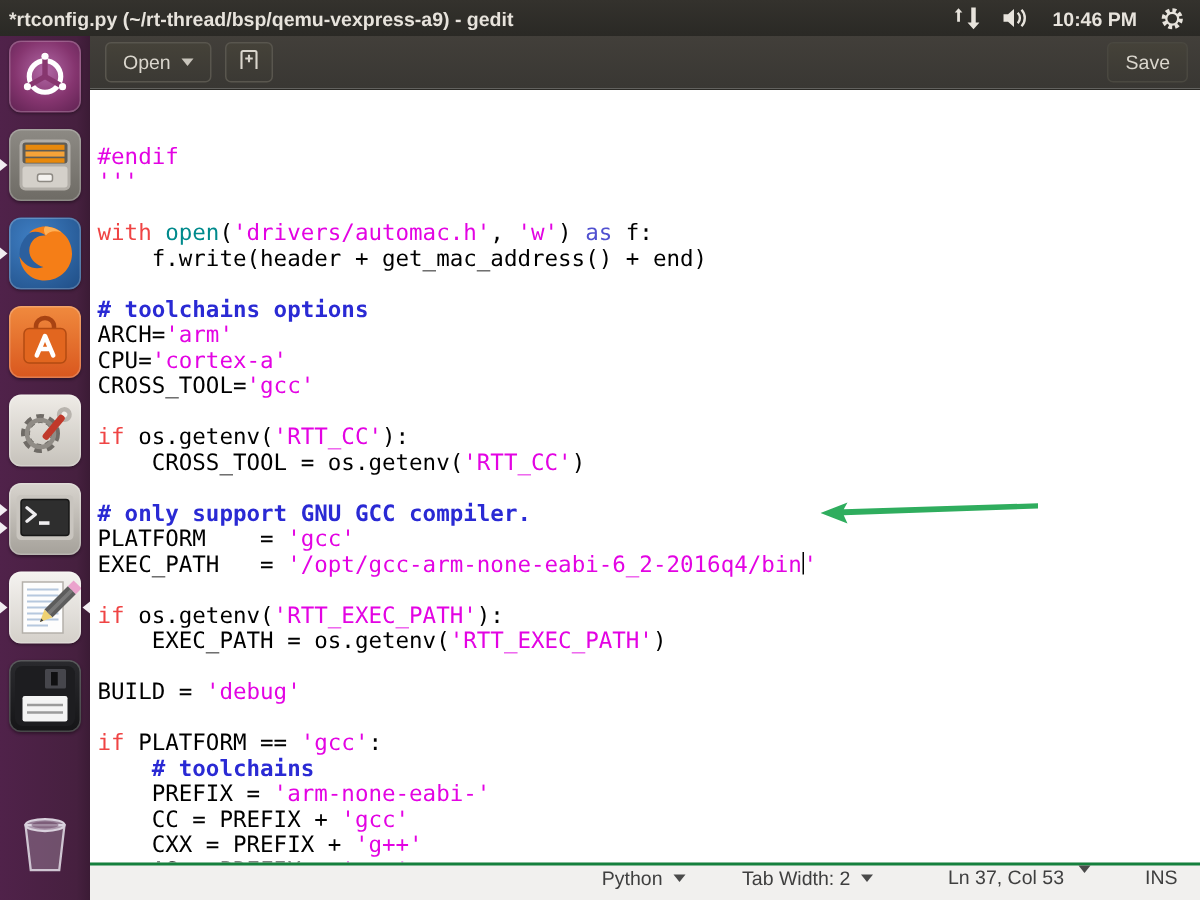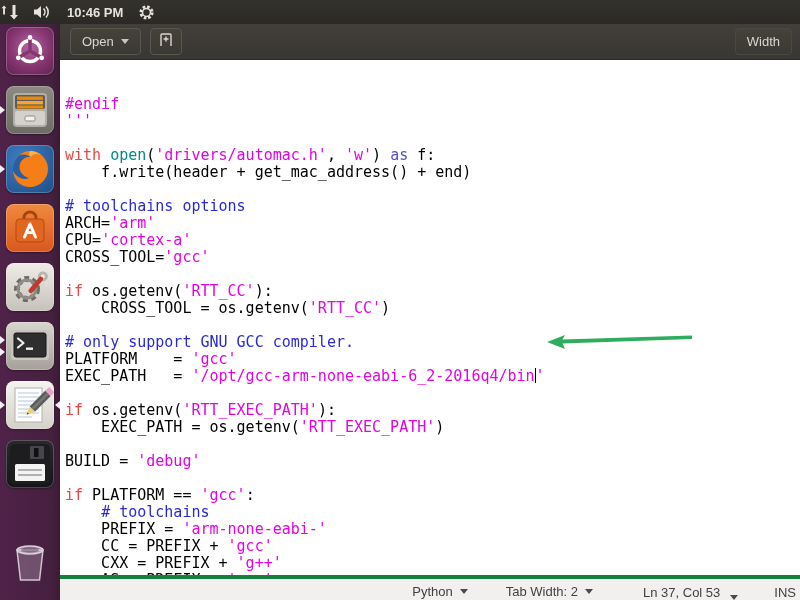--- a/index.html
+++ b/index.html
@@ -70,41 +70,42 @@
   #editor{
     position:absolute;left:60px;top:60px;width:788px;height:515px;
     background:#fff;font-family:"DejaVu Sans Mono",monospace;
     font-size:15px;line-height:17px;color:#000;
     padding:2px 0 0 5px;box-sizing:border-box;white-space:pre;overflow:hidden;
   }
   .ln{height:17px;white-space:pre;}
   .c-p{color:#000;}
   .c-kw{color:#ef4444;font-weight:normal;}
   .c-str{color:var(--c-str,#e303e3);}
-  .c-com{color:var(--c-com,#2a2ad4);font-weight:normal;}
+  .c-com{color:var(--c-com,#2a2ad4);font-weight:bold;}
   .c-fn{color:var(--c-fn,#008a8c);}
   .c-spec{color:var(--c-spec,#5050d0);font-weight:normal;}
   .text-caret{display:inline-block;width:0;border-left:1.5px solid #000;height:15px;vertical-align:-2px;}
   #annot-arrow{position:absolute;left:487px;top:272px;}
   
   #statusbar{
     position:absolute;left:60px;top:575px;width:740px;height:25px;
-    background:#f1f0ee;border-top:4px solid #15803d;box-sizing:border-box;
-    display:flex;align-items:flex-end;font-size:13px;color:#3f3f3f;
+    background:#f1f0ee;border-top:2px solid #15803d;box-sizing:border-box;
+    display:flex;align-items:flex-start;font-size:13px;color:#3f3f3f;
   }
   .sb-spacer{flex:1;}
   .sb-item{display:inline-flex;align-items:center;gap:7px;background:none;border:none;
     font-size:13px;color:#3f3f3f;font-family:"Liberation Sans",sans-serif;}
   .sb-caret{width:0;height:0;border-left:4px solid transparent;border-right:4px solid transparent;
     border-top:5px solid #4a4a4a;display:inline-block;}
 </style>
 </head>
 <body>
 
 <div id="panel">
+  <span class="panel-title">*rtconfig.py (~/rt-thread/bsp/qemu-vexpress-a9) - gedit</span>
   <span class="panel-right">
     <span>
       <svg width="18" height="16" viewBox="0 0 18 16">
         <g fill="#e7e3dc">
           <path d="M5 15 V5 H2.4 L6.5 0.5 L10.6 5 H8 V15 Z" transform="scale(0.62) translate(0,2)"></path>
           <path d="M10.5 1 V11 H8 L12 15.5 L16 11 H13.5 V1 Z" transform="translate(2,0)"></path>
         </g>
       </svg>
     </span>
     <span>
@@ -131,21 +132,21 @@
   </button>
   <button class="tb-btn" id="newdoc-btn">
     <span>
       <svg width="16" height="16" viewBox="0 0 16 16">
         <path d="M3 14 V3 a1 1 0 0 1 1-1 h8 a1 1 0 0 1 1 1 V14" fill="none" stroke="#dad6cd" stroke-width="1.4"></path>
         <path d="M8 4.5 V9.5 M5.5 7 H10.5" stroke="#dad6cd" stroke-width="1.4"></path>
       </svg>
     </span>
   </button>
   <button class="tb-btn" id="save-btn">
-    <span>Width</span>
+    <span>Save</span>
   </button>
 </div>
 
 <div id="launcher">
     <div class="l-row" style="top: 3px;">
       <div class="tile tile-dash">
         <svg viewBox="0 0 48 48">
           <circle cx="24" cy="24" r="10.5" fill="none" stroke="#fff" stroke-width="3.4"></circle>
           <g stroke="#87366f" stroke-width="3.6">
             <line x1="24" y1="24" x2="24" y2="8"></line>
@@ -278,14 +279,14 @@
   <button class="sb-item" style="margin-right:26px;">
     <span>Python</span>
     <span class="sb-caret"></span>
   </button>
   <button class="sb-item" style="margin-right:44px;">
     <span>Tab Width: 2</span>
     <span class="sb-caret"></span>
   </button>
   <span style="margin-right:10px;">Ln 37, Col 53</span>
   <span class="sb-caret" style="margin-right:36px;"></span>
-  <span style="margin-right:4px;">INS</span>
+  <span style="margin-right:15px;">INS</span>
 </div>
 
 </body></html>

